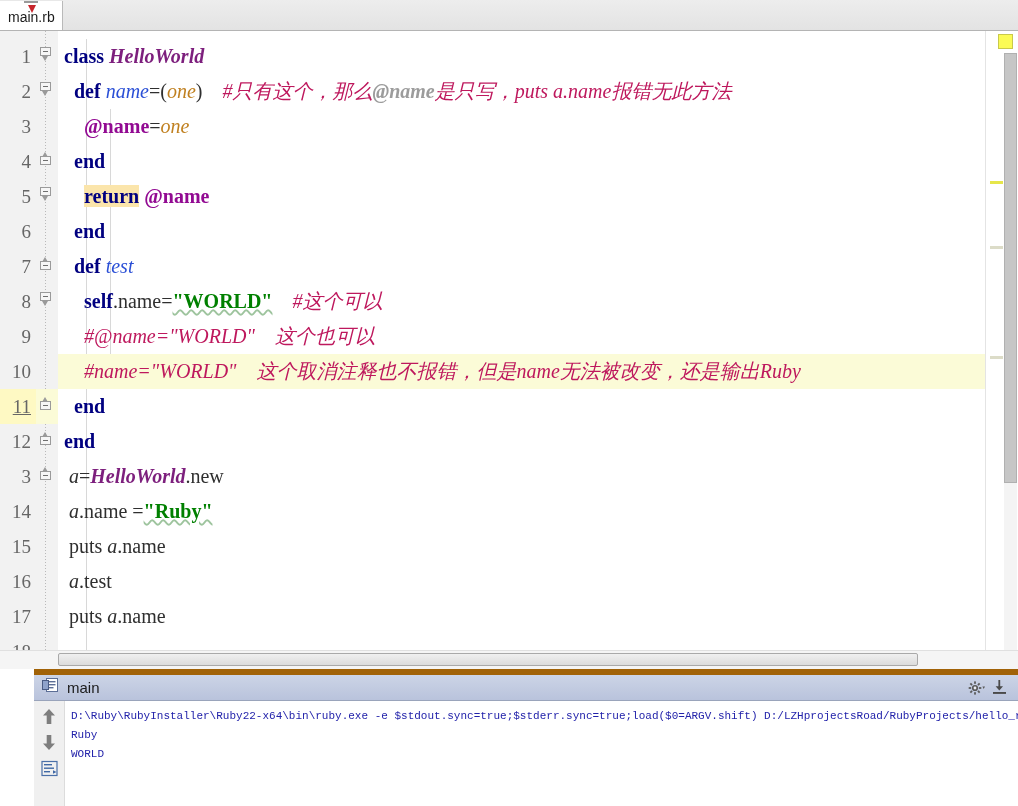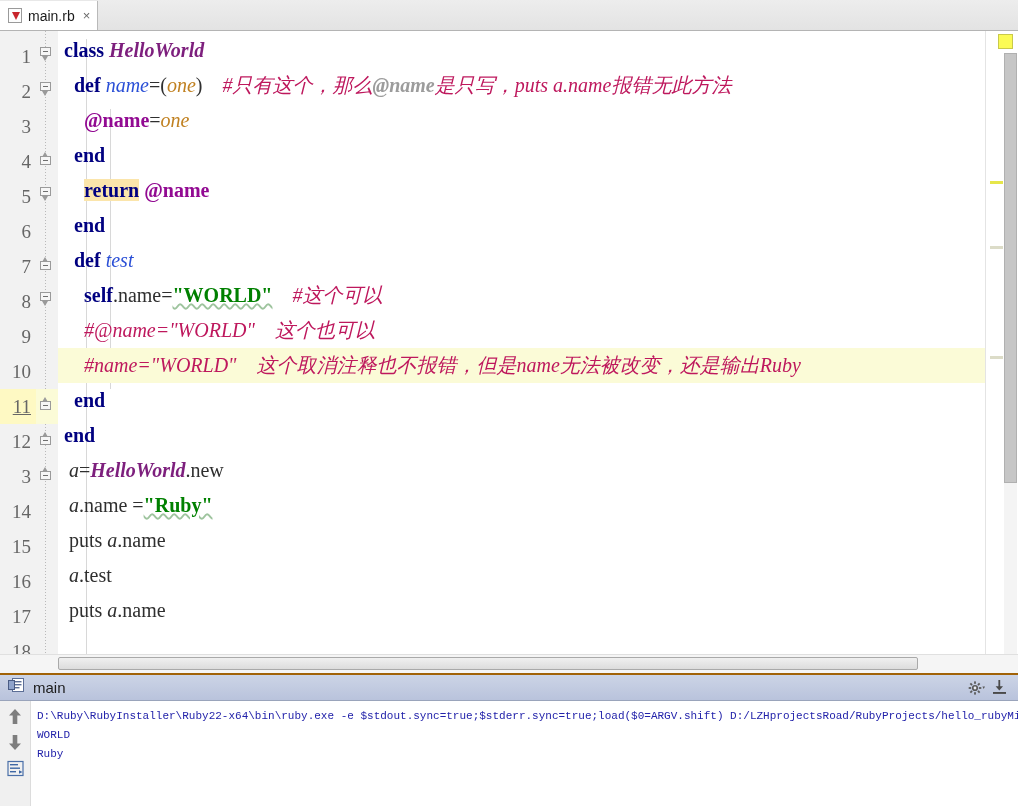--- a/index.html
+++ b/index.html
@@ -29,21 +29,21 @@
   .tab {
     height: 29px;
     display: flex; align-items: center;
     padding: 0 7px 0 8px;
     background: #f7f7f7;
     border-right: 1px solid #b9b9b9;
     box-sizing: border-box;
     position: relative;
     gap: 6px;
   }
-  .tab.active { background: #ffffff; }
+  .tab.active { background: #ffffff; flex-direction: column; }
   .tab-label {
     font-size: 14px; color: #1b1b1b;
     font-family: "Liberation Sans", sans-serif;
     white-space: nowrap;
   }
   .tab-close {
     font-size: 13px; color: #6a6a6a;
     line-height: 1; padding-left: 2px;
     cursor: pointer;
   }
@@ -154,21 +154,21 @@
     position: absolute;
     left: 9px; top: 0; bottom: 0;
     width: 1px;
     background-image: linear-gradient(#b9b9b9 50%, transparent 50%);
     background-size: 1px 3px;
   }
 
   .codecol {
     flex: 1 1 auto;
     position: relative;
-    padding-top: 2px;
+    padding-top: 8px;
     background: #ffffff;
     overflow: hidden;
   }
   .codeline {
     height: 35px; line-height: 35px;
     white-space: pre;
     font-family: "Liberation Serif", serif;
     font-size: 20px;
     color: #262626;
     padding-left: 6px;
@@ -256,23 +256,24 @@
     background: linear-gradient(#f0f0f0, #dcdcdc);
     border: 1px solid #a9a9a9;
     border-radius: 2px;
     box-sizing: border-box;
   }
 
   
   .runpanel {
     flex: 0 0 auto;
     display: flex; flex-direction: column;
-    border-top: 2px solid #a16207;
+    border-top: 6px solid #a16207;
     background: #ffffff;
     height: 131px;
+    margin-left: 34px;
   }
   .runhead {
     height: 30px;
     background: linear-gradient(#ccd4e6, #b9c3dc);
     display: flex; align-items: center;
     padding: 0 8px;
     box-sizing: border-box;
     border-bottom: 1px solid #9aa4bb;
   }
   .runhead .title {
@@ -522,21 +523,21 @@
             <rect x="1" y="1.5" width="15" height="14" fill="none" stroke="#4a6fa8" stroke-width="1.2"></rect>
             <rect x="3" y="4" width="8" height="1.4" fill="#3f68a5"></rect>
             <rect x="3" y="7.5" width="10" height="1.4" fill="#3f68a5"></rect>
             <rect x="3" y="11" width="6" height="1.4" fill="#3f68a5"></rect>
             <path d="M12 10.2 L15.5 12 L12 13.8 Z" fill="#3f68a5"></path>
           </svg>
         </span>
       </div>
       <div class="console" id="console">
           <div class="cline">D:\Ruby\RubyInstaller\Ruby22-x64\bin\ruby.exe -e $stdout.sync=true;$stderr.sync=true;load($0=ARGV.shift) D:/LZHprojectsRoad/RubyProjects/hello_rubyMine/main.rb</div>
+          <div class="cline">Ruby</div>
           <div class="cline">WORLD</div>
-          <div class="cline">Ruby</div>
           <div class="cline blank"> </div>
           <div class="cline blank"> </div>
           <div class="cline">Process finished with exit code 0</div>
         </div>
     </div>
   </div>
 </div>
 
 </body></html>

